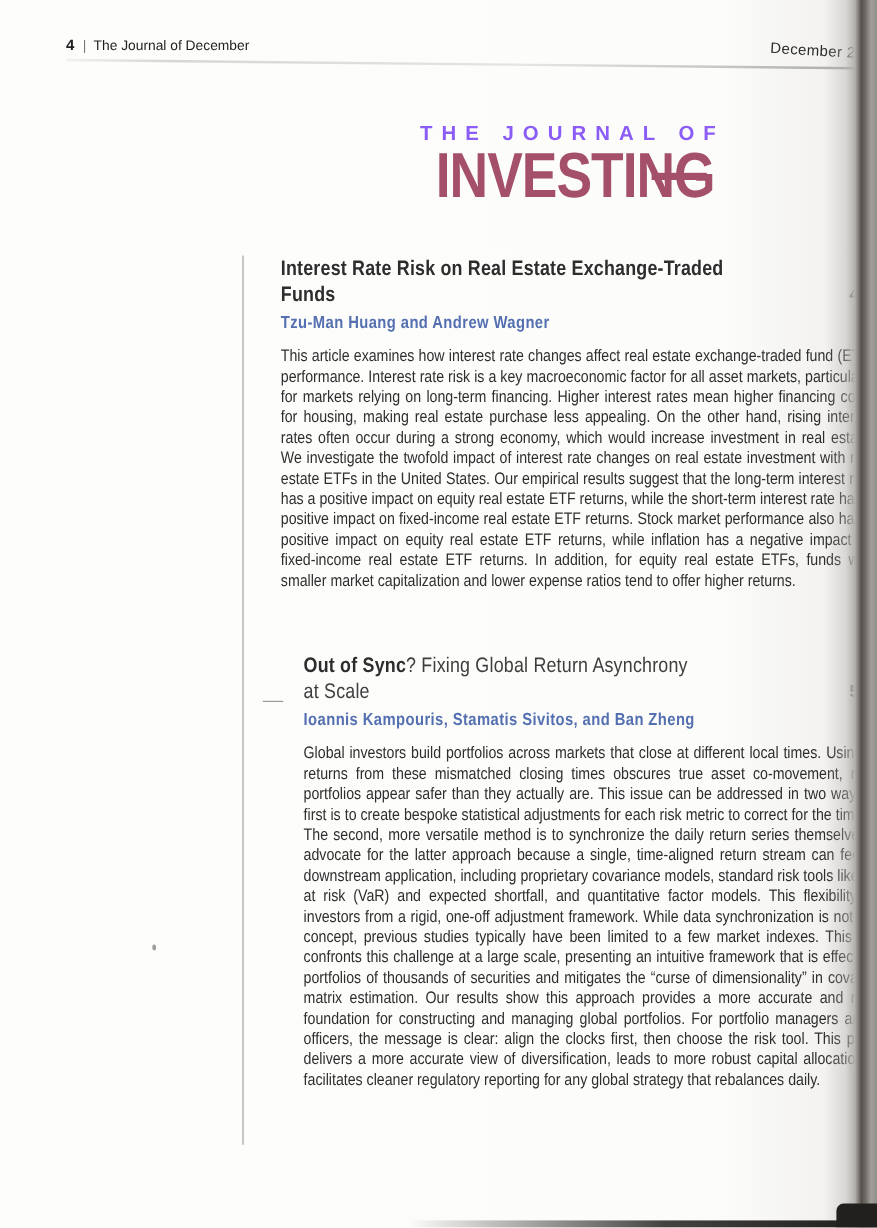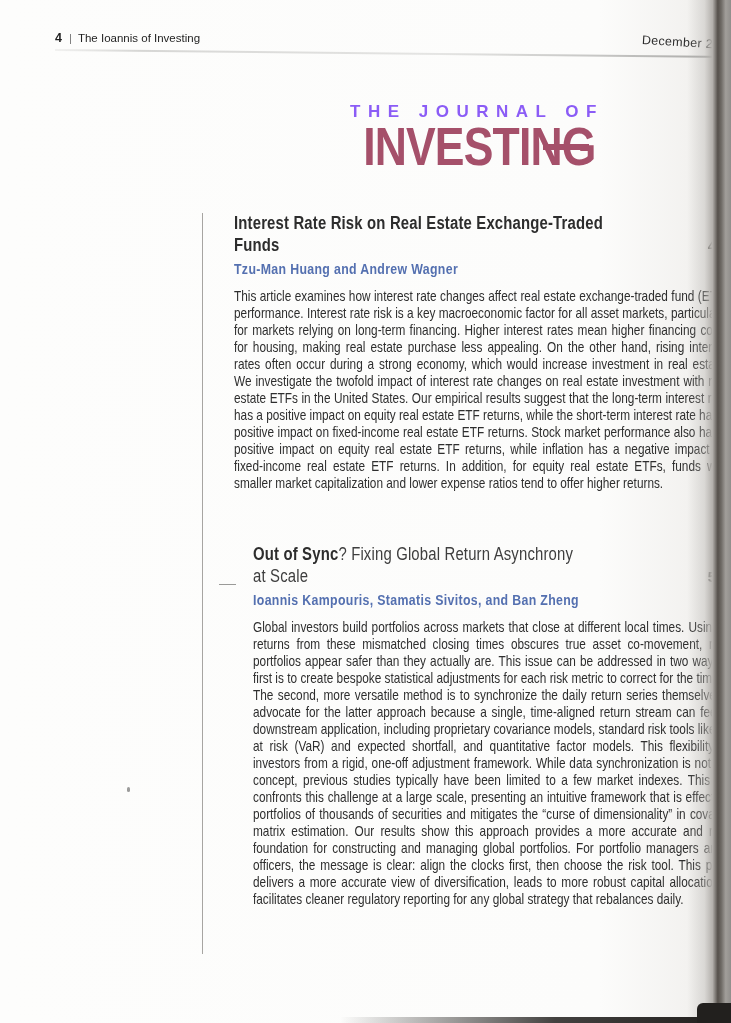--- a/index.html
+++ b/index.html
@@ -104,21 +104,21 @@
     position:absolute; font-weight:bold; font-size:14.5px; color:#3e3d3b;
     text-align:right; width:30px;
   }
   .pagenum-1{ left:694px; top:238px; }
   .pagenum-2{ left:694px; top:569px; }
 </style>
 </head>
 <body>
 
 <div class="header-left">
-  <span class="num">4</span><span class="sep">|</span><span>The Ioannis of Investing</span>
+  <span class="num">4</span><span class="sep">|</span><span>The Journal of December</span>
 </div>
 <div class="header-right">December 2025</div>
 <div class="header-rule"></div>
 
 <div class="logo">
   <div class="logo-kicker">THE JOURNAL OF</div>
   <div class="logo-wordmark-wrap">
     <span class="logo-wordmark">INVESTING</span>
     <span class="logo-gbar"></span>
   </div>

